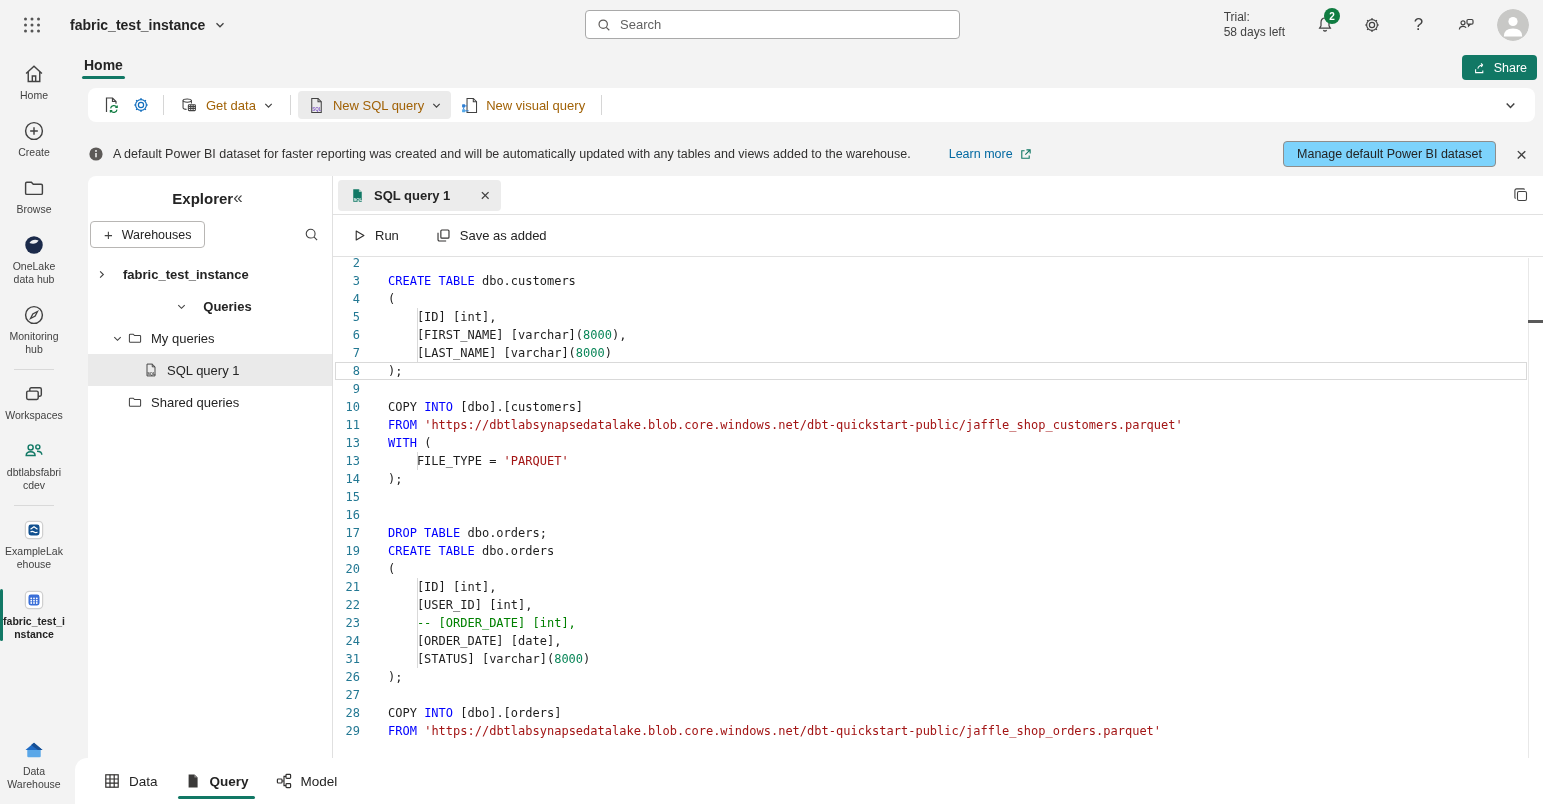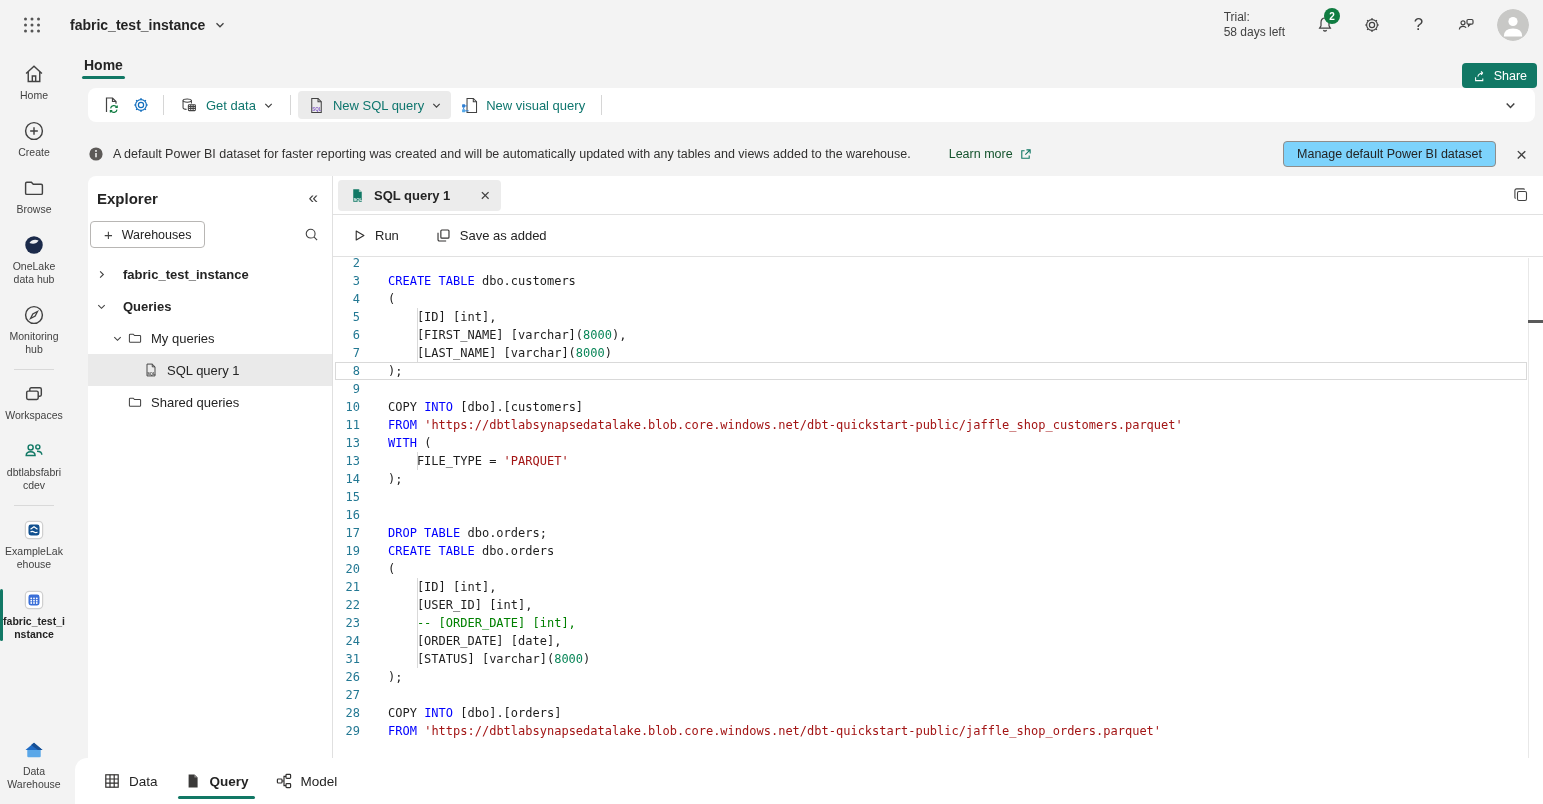--- a/index.html
+++ b/index.html
@@ -29,44 +29,44 @@
   .rail-label { font-size:10.5px; line-height:13px; color:#424242; text-align:center; word-break:break-all; }
   .rail-item.selected .rail-label { font-weight:700; color:#242424; }
   .rail-item.selected::before { content:""; position:absolute; left:0; top:9px; bottom:9px; width:3px; background:#117865; border-radius:2px; }
   .rail-divider { height:1px; background:#d9d9d9; margin:4px 14px; }
   .rail-bottom { position:absolute; bottom:4px; left:0; width:100%; }
 
   
   .home-row { position:absolute; left:75px; top:50px; right:0; height:36px; }
   .ribbon-tab { display:inline-flex; margin-left:7px; padding:7px 2px; font-size:14px; font-weight:600; position:relative; cursor:pointer; }
   .ribbon-tab::after { content:""; position:absolute; left:0; right:0; bottom:1px; height:3px; border-radius:2px; background:#117865; }
-  .share-btn { position:absolute; right:6px; top:13px; height:25px; display:flex; align-items:center; gap:6px; background:#117865; color:#fff; border-radius:4px; padding:8px 10px; font-size:12.5px; cursor:pointer; }
+  .share-btn { position:absolute; right:6px; top:5px; height:25px; display:flex; align-items:center; gap:6px; background:#117865; color:#fff; border-radius:4px; padding:8px 10px; font-size:12.5px; cursor:pointer; }
 
   
   .toolbar { position:absolute; left:88px; top:88px; width:1447px; height:34px; background:#fff; border-radius:8px; display:flex; align-items:center; padding:0 8px; }
   .tbar-iconbtn { width:30px; height:28px; display:flex; align-items:center; justify-content:center; border-radius:4px; cursor:pointer; }
-  .tbar-btn { height:28px; display:flex; align-items:center; gap:7px; padding:0 9px; border-radius:4px; font-size:13px; color:#0f766e; cursor:pointer; }
+  .tbar-btn { height:28px; display:flex; align-items:center; gap:7px; padding:0 9px; border-radius:4px; font-size:13px; color:#a16207; cursor:pointer; }
   .tbar-btn.pressed { background:#ebebeb; }
   .tbar-div { width:1px; height:20px; background:#d6d6d6; margin:0 7px; }
   .tbar-expand { margin-left:auto; margin-right:10px; cursor:pointer; }
 
   
   .banner { position:absolute; left:88px; top:136px; right:0; height:36px; display:flex; align-items:center; }
   .banner .msg { font-size:12.5px; color:#323130; margin-left:9px; }
-  .learn-link { margin-left:5px; display:flex; align-items:center; gap:6px; color:#14532d; font-size:12.5px; cursor:pointer;padding-left:33px; }
+  .learn-link { margin-left:5px; display:flex; align-items:center; gap:6px; color:#0369a1; font-size:12.5px; cursor:pointer;padding-left:33px; }
   .banner .spacer { flex:1; }
   .manage-btn { height:26px; border:1px solid #8f8d8b; background:#7dd3fc; border-radius:4px; padding:0 13px; font-size:12.5px; color:#242424; display:flex; align-items:center; margin-right:20px; cursor:pointer; font-family:"Liberation Sans",sans-serif; }
   .banner-close { font-size:19px; color:#424242; margin-right:16px; cursor:pointer; line-height:1; }
 
   
   .content { position:absolute; left:88px; top:176px; right:0; bottom:46px; background:#fff; border-top-left-radius:8px; display:flex; overflow:hidden; }
 
   
   .explorer { width:245px; border-right:1px solid #e0e0e0; flex:none; }
-  .exp-head { display:flex; align-items:center; justify-content:space-between; padding:12px 14px 0 9px; }
+  .exp-head { display:flex; align-items:center; justify-content:center; padding:12px 14px 0 9px; }
   .exp-title { font-size:15px; font-weight:700; }
   .exp-collapse { font-size:17px; color:#424242; cursor:pointer; }
   .exp-actions { display:flex; align-items:center; justify-content:space-between; margin-top:13px; padding:0 12px 0 2px; }
   .wh-btn { height:27px; border:1px solid #b8b6b4; border-radius:4px; background:#fff; display:flex; align-items:center; gap:9px; padding:0 13px; font-size:12.5px; color:#242424; cursor:pointer; font-family:"Liberation Sans",sans-serif; }
   .wh-btn .plus { font-size:15px; color:#424242; }
   .tree { margin-top:10px; }
   .trow { height:32px; display:flex; align-items:center; font-size:13px; cursor:pointer; }
   .trow .chev { width:12px; display:flex; justify-content:center; flex:none; }
   .trow.selected { background:#eaeaea; }
   .t-bold { font-weight:700; }
@@ -122,20 +122,29 @@
         </svg>
     </span>
   </div>
   <div class="app-chooser">
     <span>fabric_test_instance</span>
     <span>
       <svg width="12" height="12" viewBox="0 0 12 12" fill="none" stroke="#424242" stroke-width="1.3">
           <path d="M2.5 4.2 L6 7.8 L9.5 4.2"></path>
         </svg>
     </span>
+  </div>
+  <div class="searchbox">
+    <span class="s-icon">
+      <svg width="16" height="16" viewBox="0 0 20 20" fill="none" stroke="#5d5a58" stroke-width="1.5">
+          <circle cx="9" cy="9" r="5.2"></circle>
+          <path d="M12.9 12.9 L16.6 16.6"></path>
+        </svg>
+    </span>
+    <input type="text" placeholder="Search" style="">
   </div>
   <div class="top-right">
     <div class="trial">
       <div>Trial:</div>
       <div>58 days left</div>
     </div>
     <div class="tb-iconbtn">
       <span>
         <svg width="20" height="20" viewBox="0 0 20 20" fill="none" stroke="#424242" stroke-width="1.2">
             <path d="M10 3 C7.2 3 6 5.1 6 7.4 V10.8 L4.6 13.2 H15.4 L14 10.8 V7.4 C14 5.1 12.8 3 10 3 Z"></path>
@@ -431,21 +440,21 @@
     </div>
     <div class="tree">
       <div class="trow" style="padding-left:7px;">
         <span class="chev">
           <svg width="11" height="11" viewBox="0 0 12 12" fill="none" stroke="#424242" stroke-width="1.2">
               <path d="M4.5 2.5 L8 6 L4.5 9.5"></path>
             </svg>
         </span>
         <span class="t-bold" style="margin-left:16px;">fabric_test_instance</span>
       </div>
-      <div class="trow" style="padding-left:7px;">
+      <div class="trow" style="padding-left:7px;justify-content:center;">
         <span class="chev">
           <svg width="11" height="11" viewBox="0 0 12 12" fill="none" stroke="#424242" stroke-width="1.2">
               <path d="M2.5 4.5 L6 8 L9.5 4.5"></path>
             </svg>
         </span>
         <span class="t-bold" style="margin-left:16px;">Queries</span>
       </div>
       <div class="trow" style="padding-left:23px;">
         <span class="chev">
           <svg width="11" height="11" viewBox="0 0 12 12" fill="none" stroke="#424242" stroke-width="1.2">

